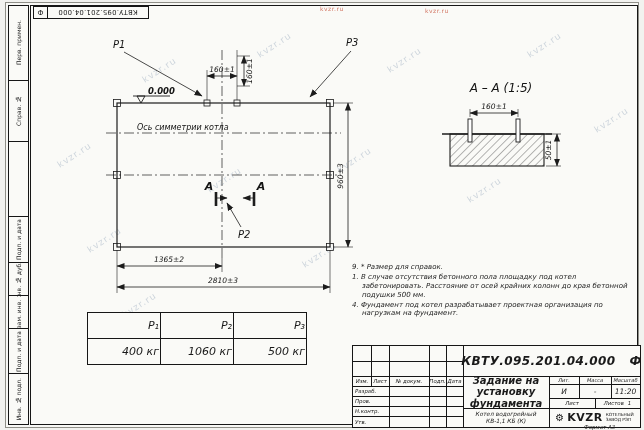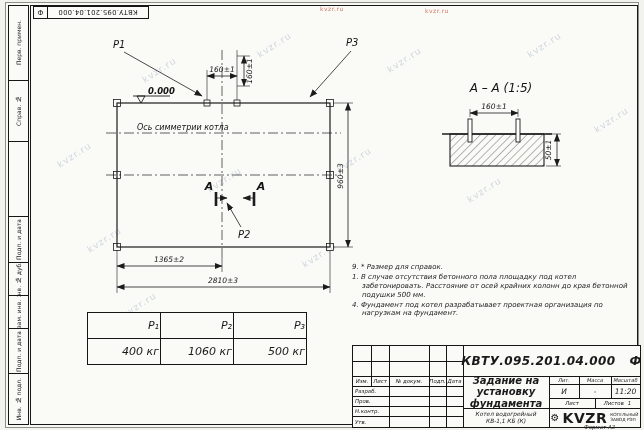--- a/index.html
+++ b/index.html
@@ -33,21 +33,21 @@
   .tblock .vl{position:absolute;width:0;border-left:1px solid #161616;}
   .tblock .hl{position:absolute;height:0;border-top:1px solid #161616;}
   .tb-s{position:absolute;font-size:5.4px;display:flex;align-items:center;justify-content:center;overflow:hidden;white-space:nowrap;}
   .tb-left{justify-content:flex-start;}
   .numcell{position:absolute;left:110px;top:0;width:177px;height:30px;display:flex;align-items:center;justify-content:center;font-size:12px;font-weight:bold;letter-spacing:.4px;}
   .numcell .suf{margin-left:14px;}
   .doctitle{position:absolute;left:110px;top:30px;width:86px;height:32px;display:flex;align-items:center;justify-content:center;text-align:center;font-size:10px;font-weight:700;line-height:1.12;}
   .product{position:absolute;left:110px;top:62px;width:86px;height:19px;display:flex;align-items:center;justify-content:center;text-align:center;font-size:5.8px;line-height:1.15;padding:0 3px;box-sizing:border-box;}
   .logorow{position:absolute;left:196px;top:62px;width:91px;height:19px;display:flex;align-items:center;justify-content:center;gap:3px;font-style:normal;}
   .logorow .gear{font-size:10px;line-height:1;}
-  .logorow .logo{font-size:14px;font-weight:bold;letter-spacing:.5px;}
+  .logorow .logo{font-size:11px;font-weight:bold;letter-spacing:.5px;}
   .logorow .company{font-size:4.3px;line-height:1.15;text-align:left;}
   .format{position:absolute;left:584px;top:424px;font-size:5.5px;font-style:italic;color:#222;}
 </style>
 </head>
 <body>
 
 <div class="sheet">
   <div class="outer"></div>
   <div class="frame"></div>
 

